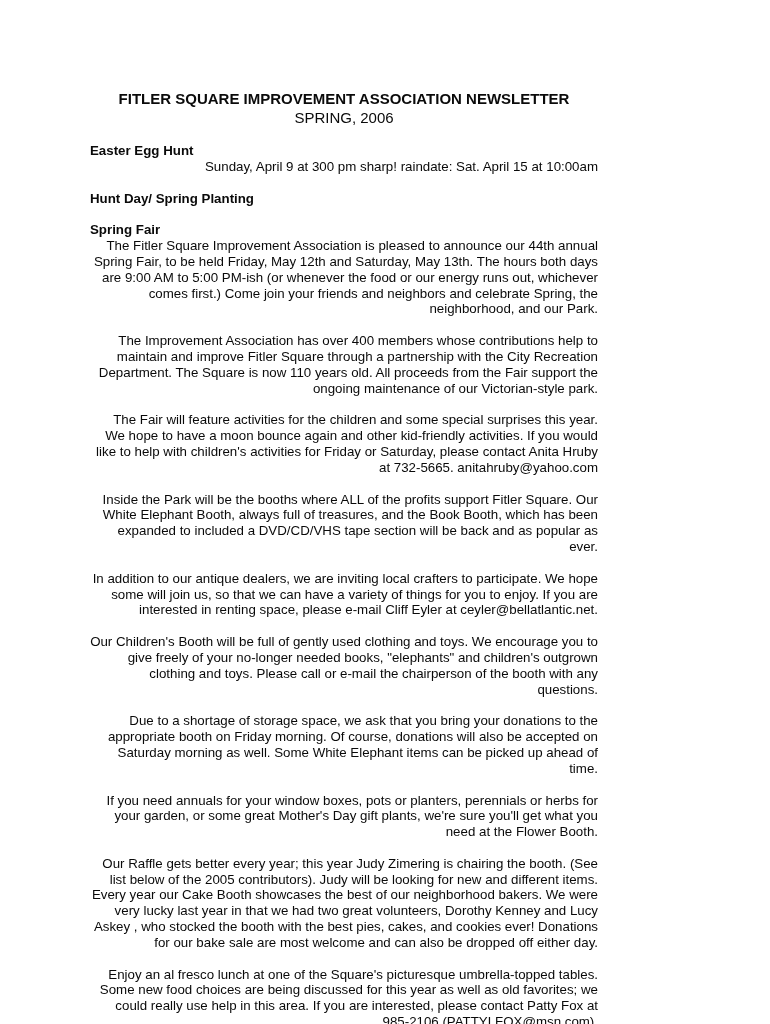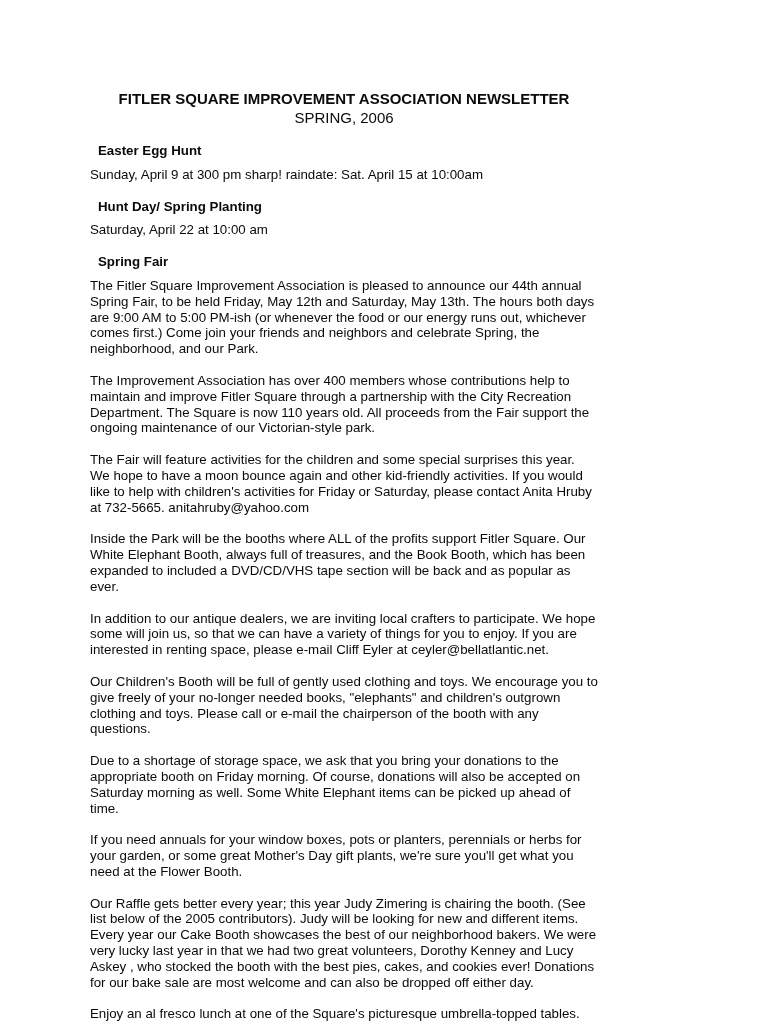--- a/index.html
+++ b/index.html
@@ -20,48 +20,48 @@
     line-height: 18.5px;
     margin: 0 0 6px 0;
   }
   .title-line { margin: 0; }
   .title-bold { font-weight: bold; }
   .section { margin-top: 16px; }
   .section-heading {
     font-size: 13.3px;
     line-height: 15.8px;
     font-weight: bold;
-    margin: 8px;
+    margin: 0;
   }
   .para {
     font-size: 13.3px;
     line-height: 15.8px;
     margin: 16px 0 0 0;
     white-space: pre-line;
+    text-align: right;
   }
   .section-heading + .para { margin-top: 0; }
 </style>
 </head>
 <body>
 
 <div class="page">
 
   <div class="title-block">
     <p class="title-line title-bold">FITLER SQUARE IMPROVEMENT ASSOCIATION NEWSLETTER</p>
     <p class="title-line">SPRING, 2006</p>
   </div>
 
   <div class="section">
     <h2 class="section-heading">Easter Egg Hunt</h2>
     <p class="para">Sunday, April 9 at 300 pm sharp! raindate: Sat. April 15 at 10:00am</p>
   </div>
 
   <div class="section">
     <h2 class="section-heading">Hunt Day/ Spring Planting</h2>
-    <p class="para">Saturday, April 22 at 10:00 am</p>
   </div>
 
   <div class="section">
     <h2 class="section-heading">Spring Fair</h2>
     <p class="para">The Fitler Square Improvement Association is pleased to announce our 44th annual Spring Fair, to be held Friday, May 12th and Saturday, May 13th. The hours both days are 9:00 AM to 5:00 PM-ish (or whenever the food or our energy runs out, whichever comes first.) Come join your friends and neighbors and celebrate Spring, the neighborhood, and our Park.</p>
     <p class="para">The Improvement Association has over 400 members whose contributions help to maintain and improve Fitler Square through a partnership with the City Recreation Department. The Square is now 110 years old. All proceeds from the Fair support the ongoing maintenance of our Victorian-style park.</p>
     <p class="para">The Fair will feature activities for the children and some special surprises this year. We hope to have a moon bounce again and other kid-friendly activities. If you would like to help with children's activities for Friday or Saturday, please contact Anita Hruby at 732-5665. anitahruby@yahoo.com</p>
     <p class="para">Inside the Park will be the booths where ALL of the profits support Fitler Square. Our White Elephant Booth, always full of treasures, and the Book Booth, which has been expanded to included a DVD/CD/VHS tape section will be back and as popular as ever.</p>
     <p class="para">In addition to our antique dealers, we are inviting local crafters to participate. We hope some will join us, so that we can have a variety of things for you to enjoy. If you are interested in renting space, please e-mail Cliff Eyler at ceyler@bellatlantic.net.</p>
     <p class="para">Our Children's Booth will be full of gently used clothing and toys. We encourage you to give freely of your no-longer needed books, "elephants" and children's outgrown clothing and toys. Please call or e-mail the chairperson of the booth with any questions.</p>

